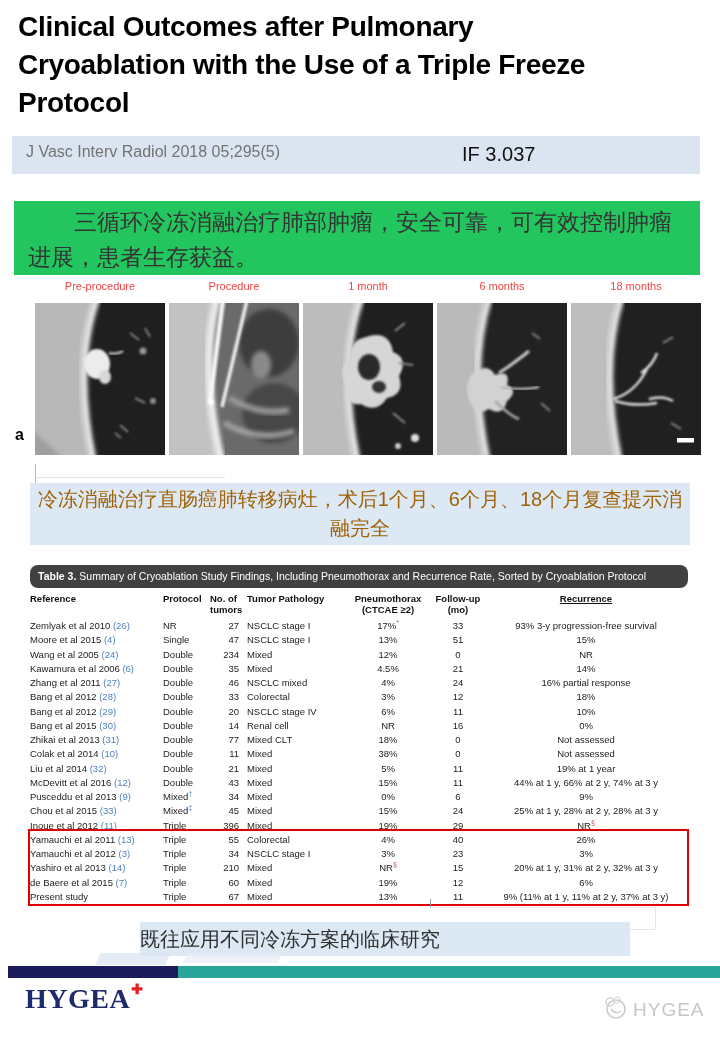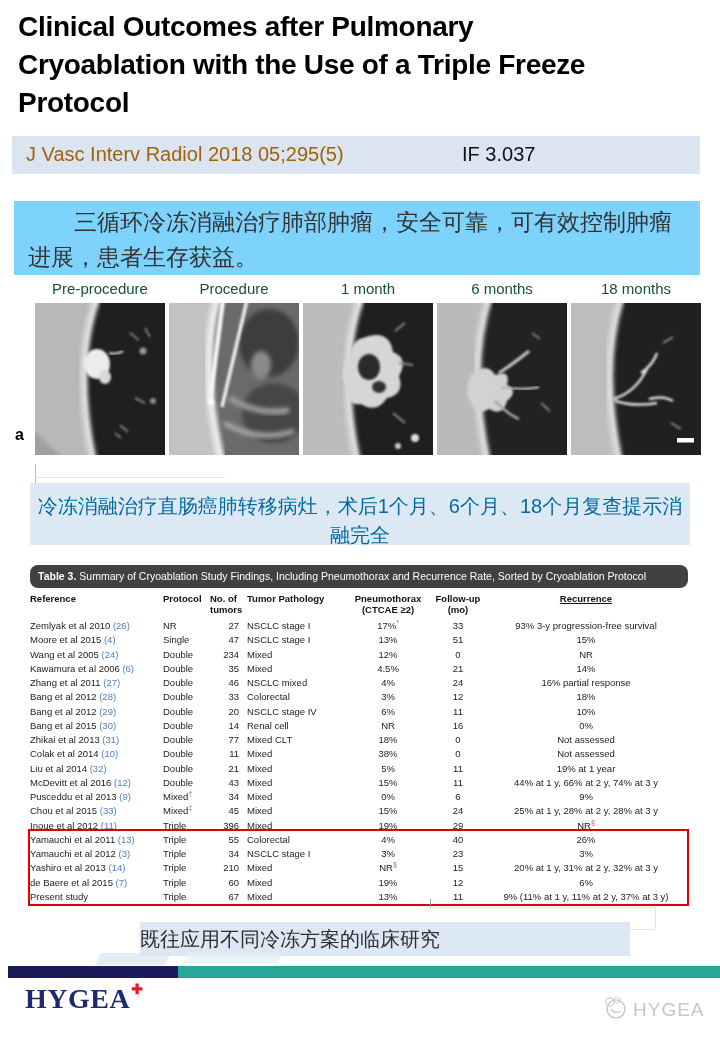--- a/index.html
+++ b/index.html
@@ -6,44 +6,44 @@
   body{font-family:"Liberation Sans",sans-serif;background:#888;}
   #slide{position:relative;width:720px;height:1040px;background:#ffffff;overflow:hidden;margin:0 auto;}
   .abs{position:absolute;}
 
   
   #title{left:18px;top:8px;width:640px;font-size:28px;line-height:38px;font-weight:bold;color:#000;
          white-space:pre-line;letter-spacing:-0.3px;}
 
   
   #journal-bar{left:12px;top:136px;width:688px;height:38px;background:#dbe5f1;}
-  #journal-citation{left:14px;top:7px;font-size:20px;color:#a16207;}
+  #journal-citation{left:14px;top:7px;font-size:16px;color:#737373;}
   #journal-if{left:450px;top:7px;font-size:20px;color:#111;}
 
   
-  #summary-box{left:14px;top:201px;width:686px;height:74px;background:#7dd3fc;}
+  #summary-box{left:14px;top:201px;width:686px;height:74px;background:#22c55e;}
   #summary-text{margin:4px 14px 0 14px;font-size:23px;line-height:35px;color:#333;text-indent:2em;}
 
   
   #figure-labels{left:35px;top:280px;width:666px;display:flex;gap:4px;}
-  .fig-label{width:130px;text-align:center;font-size:15px;color:#14532d;}
+  .fig-label{width:130px;text-align:center;font-size:11px;color:#ef4444;}
   #figure-row{left:35px;top:303px;width:666px;display:flex;gap:4px;}
   .ct-panel{width:130px;height:152px;background:#1e1e1e;overflow:hidden;}
   .ct-panel svg{display:block;width:130px;height:152px;}
   #panel-marker{left:15px;top:426px;font-size:16px;font-weight:bold;color:#000;}
 
   
   .artifact-v1{left:35px;top:464px;width:1px;height:21px;background:#b9b9b9;}
   .artifact-h1{left:35px;top:477px;width:190px;height:1px;background:#e3e3e3;}
   .artifact-v2{left:430px;top:899px;width:1px;height:25px;background:#9a9a9a;}
   .artifact-box{left:430px;top:907px;width:225px;height:21px;background:#fff;border:1px solid #e6e6e6;border-left:none;}
 
   
   #figure-caption{left:30px;top:483px;width:660px;height:62px;background:#dce9f5;
-                  text-align:center;font-size:20px;line-height:29px;color:#0369a1;padding-top:9px;box-sizing:border-box;}
+                  text-align:center;font-size:20px;line-height:29px;color:#a16207;padding-top:2px;box-sizing:border-box;}
 
   
   #table-wrap{left:30px;top:565px;width:658px;}
   #table-title{height:23px;line-height:23px;background:#414141;color:#fff;font-size:10.5px;padding-left:8px;
                white-space:nowrap;overflow:hidden;border-radius:8px;}
   #table-title b{font-weight:bold;margin-right:3px;}
   .t-grid{display:grid;grid-template-columns:133px 47px 37px 97px 88px 52px 1fr;}
   #table-header{margin-top:5px;font-weight:bold;font-size:9.5px;line-height:11px;color:#111;height:26px;}
   #table-header div{white-space:pre-line;}
   .t-row{height:14.25px;line-height:14.25px;font-size:9.5px;color:#1c1c1c;white-space:nowrap;}

